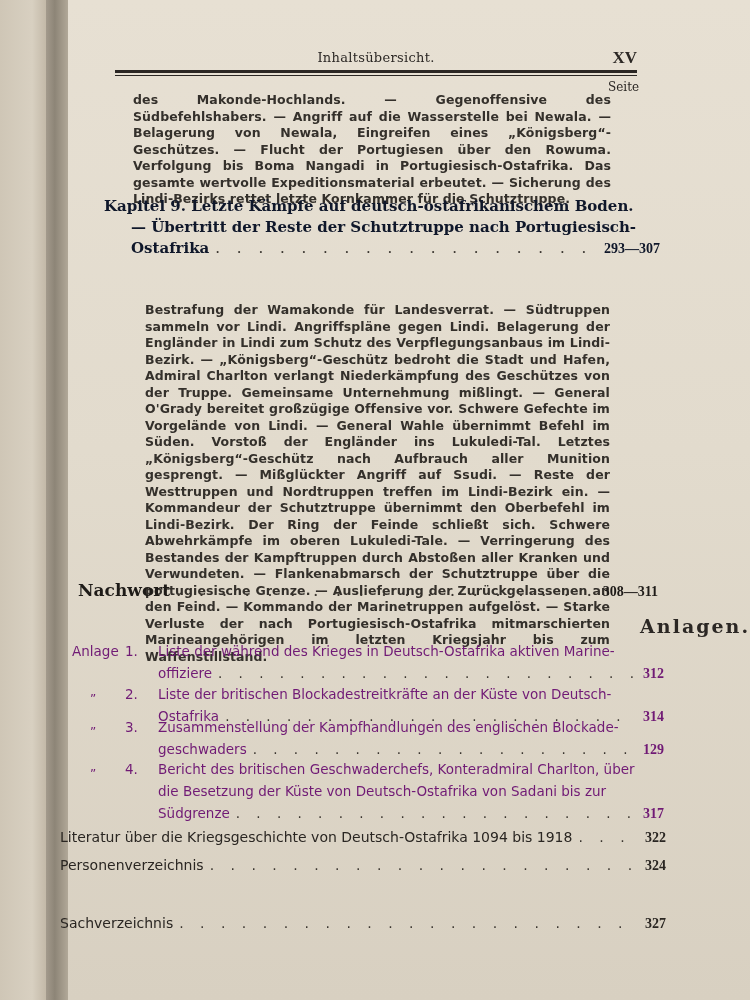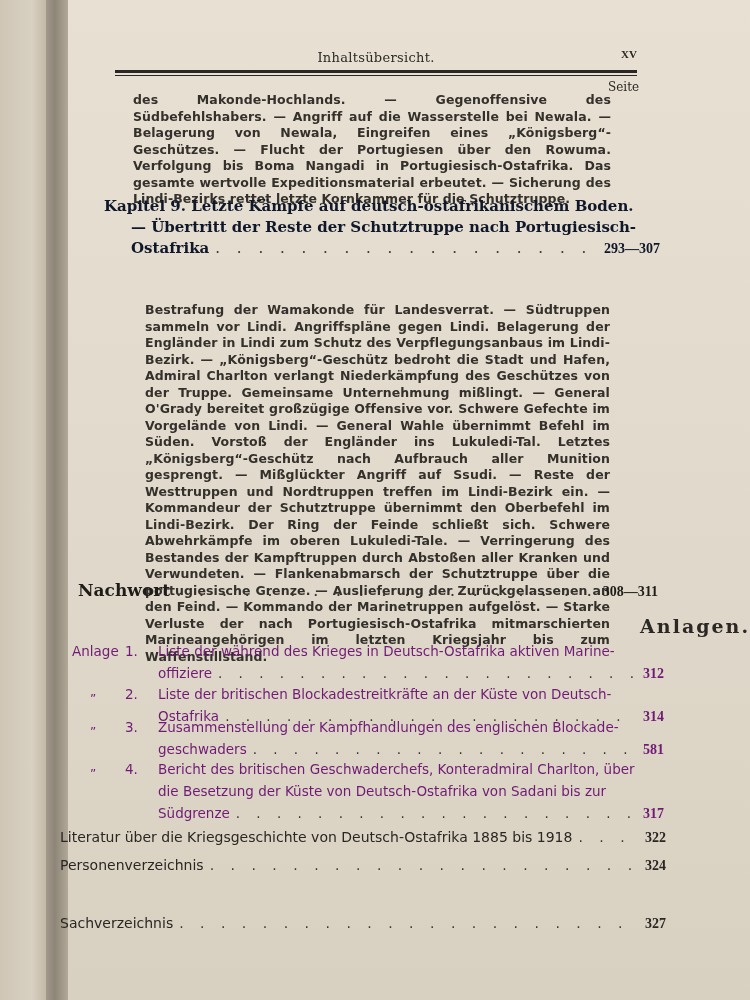--- a/index.html
+++ b/index.html
@@ -22,21 +22,21 @@
     background:linear-gradient(180deg,#e7e0d3 0%,#e2dbcd 45%,#d8d0c1 100%);
   }
   .running-head {
     position:absolute; left:115px; top:50px; width:522px; height:20px;
   }
   .running-title {
     position:absolute; left:0; right:0; top:0; text-align:center;
     font-size:13px; letter-spacing:0.3px;
   }
   .folio {
-    position:absolute; right:0; top:-2px; font-size:11px; font-weight:bold;
+    position:absolute; right:0; top:-2px; font-size:17px; font-weight:bold;
     font-family:"Liberation Serif", serif;
   }
   .rule-thick {
     position:absolute; left:115px; top:70px; width:522px; height:3px; background:#2b2724;
   }
   .rule-thin {
     position:absolute; left:115px; top:75px; width:522px; height:1px; background:#2b2724;
   }
   .seite-label {
     position:absolute; left:608px; top:80px; font-size:12px;
@@ -150,38 +150,38 @@
   </div>
 </div>
 
 <div class="anlage a3">
   <span class="ditto">„</span>
   <span class="num">3.</span>
   <div class="body">Zusammenstellung der Kampfhandlungen des englischen Blockade-</div>
   <div class="cont leader-row">
     <span>geschwaders</span>
     <span class="dots"></span>
-    <span class="pages">581</span>
+    <span class="pages">129</span>
   </div>
 </div>
 
 <div class="anlage a4">
   <span class="ditto">„</span>
   <span class="num">4.</span>
   <div class="body">Bericht des britischen Geschwaderchefs, Konteradmiral Charlton, über</div>
   <div class="cont">die Besetzung der Küste von Deutsch-Ostafrika von Sadani bis zur</div>
   <div class="cont leader-row">
     <span>Südgrenze</span>
     <span class="dots"></span>
     <span class="pages">317</span>
   </div>
 </div>
 
 <div class="endrow e1 leader-row">
-  <span>Literatur über die Kriegsgeschichte von Deutsch-Ostafrika 1885 bis 1918</span>
+  <span>Literatur über die Kriegsgeschichte von Deutsch-Ostafrika 1094 bis 1918</span>
   <span class="dots"></span>
   <span class="pages">322</span>
 </div>
 <div class="endrow e2 leader-row">
   <span>Personenverzeichnis</span>
   <span class="dots"></span>
   <span class="pages">324</span>
 </div>
 <div class="endrow e3 leader-row">
   <span>Sachverzeichnis</span>

